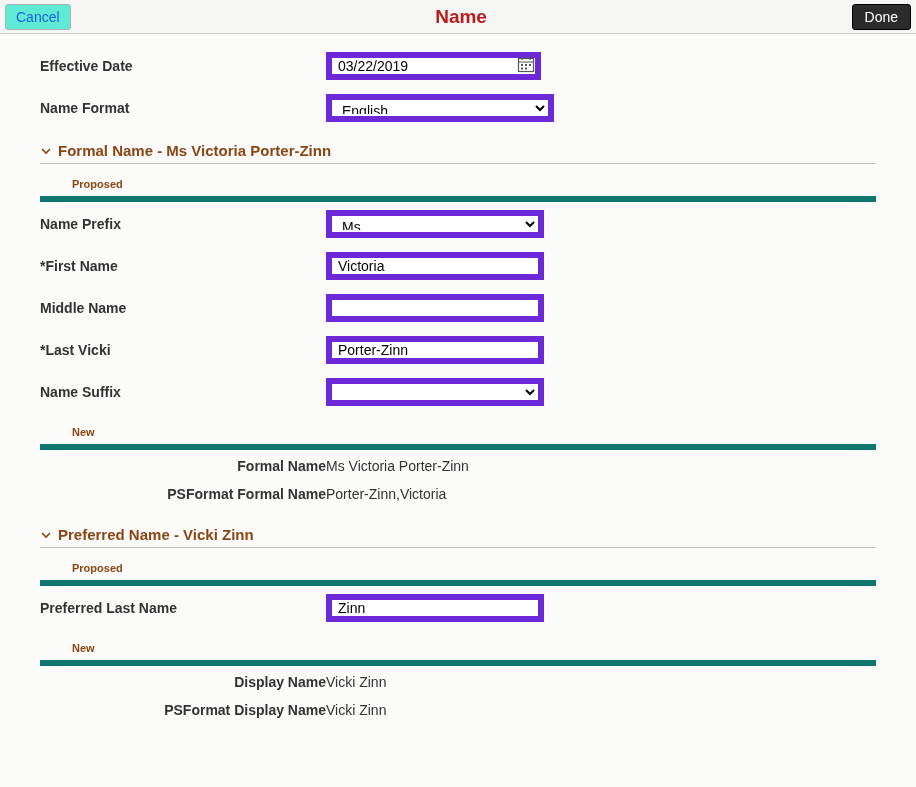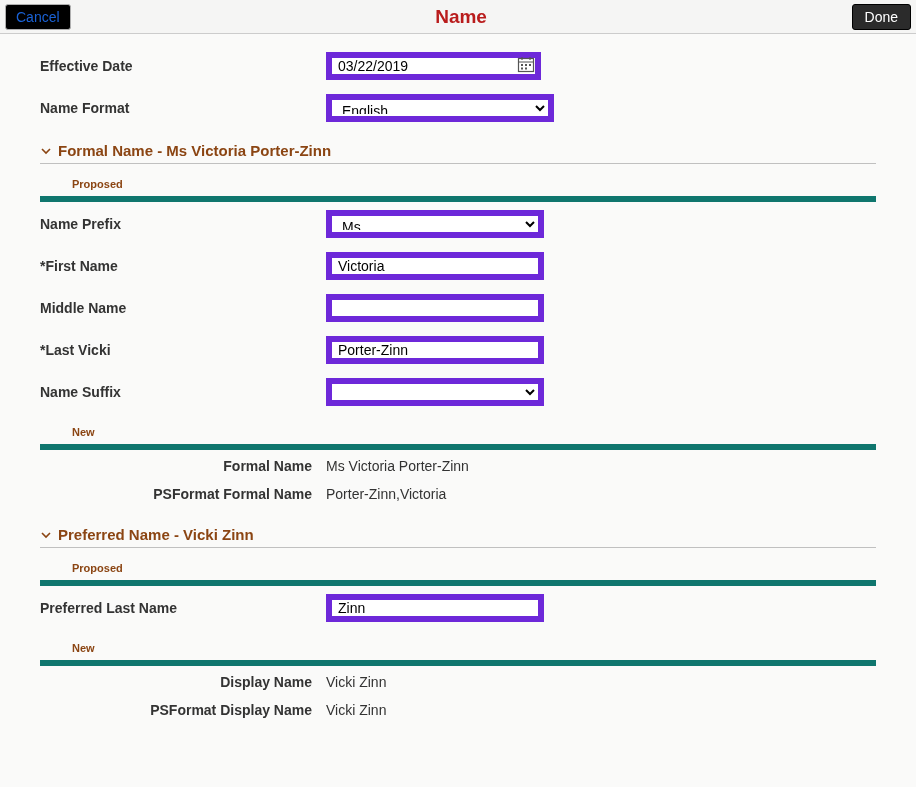--- a/index.html
+++ b/index.html
@@ -15,21 +15,21 @@
     .header {
       display: flex;
       align-items: center;
       justify-content: space-between;
       padding: 5px 5px;
       border-bottom: 1px solid #ccc;
       background: #f5f5f4;
       height: 34px;
     }
     .cancel-btn {
-      background: #000000;
+      background: #5eead4;
       border: 1px solid #b0b0b0;
       border-radius: 3px;
       color: #1a62d6;
       padding: 4px 10px;
       font-size: 14px;
       cursor: pointer;
     }
     .header-title {
       flex: 1;
       text-align: center;
@@ -116,21 +116,20 @@
     .readonly-row {
       display: flex;
       align-items: center;
       margin-bottom: 12px;
     }
     .readonly-label {
       width: 286px;
       text-align: right;
       font-weight: bold;
       font-size: 14px;
-      padding-right: 14px;
     }
     .readonly-value {
       font-size: 14px;
       color: #333;
     }
   </style>
 </head>
 <body>
 
 <div class="header">

